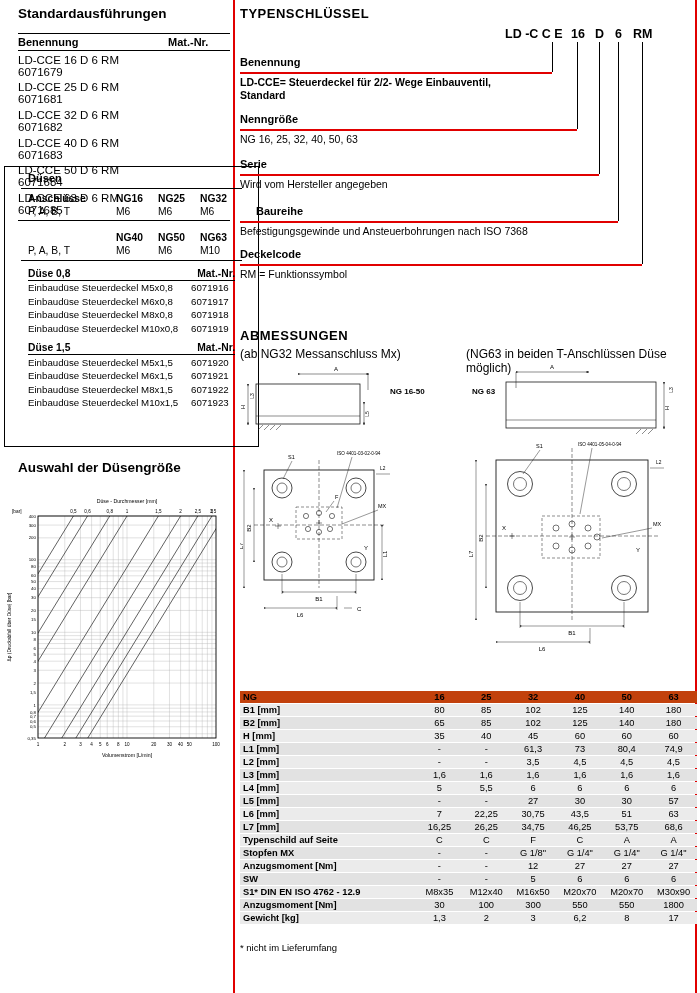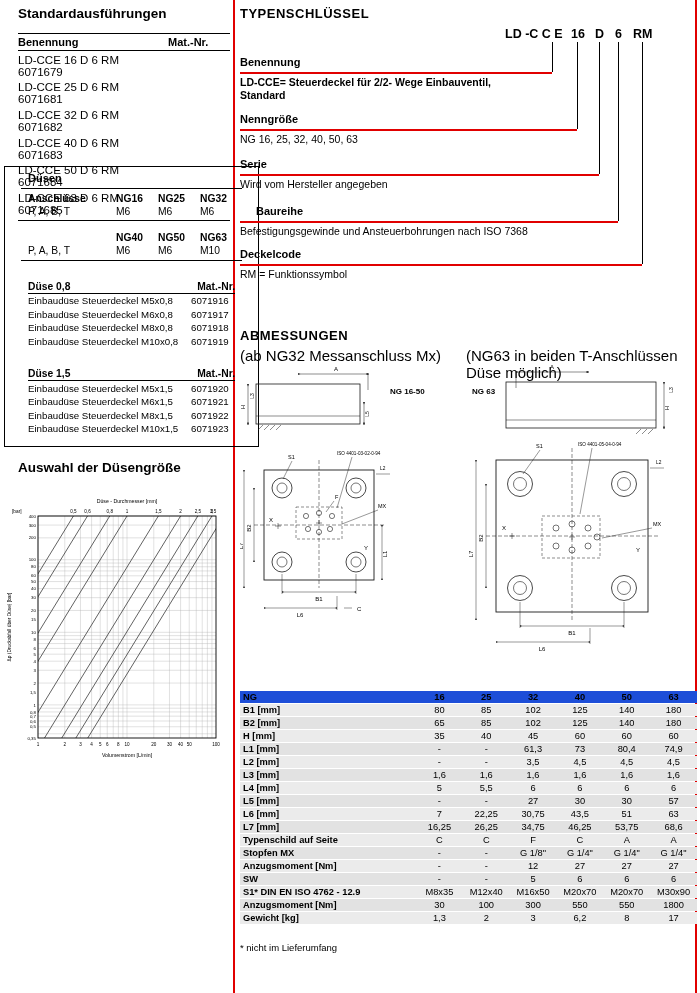--- a/index.html
+++ b/index.html
@@ -19,42 +19,42 @@
   .std-head .nr,.std-row .nr{width:62px;}
   #std-rows{border-bottom:1px solid #000;padding:1px 0 2px 0;}
   .std-row{display:flex;font-size:11.5px;padding:1.8px 0;flex-direction:column;}
 
   #duesen{position:absolute;left:4px;top:166px;width:255px;height:281px;
           border:1px solid #000;box-sizing:border-box;padding:5px 23px;font-size:10.3px;}
   #duesen .box-title{font-size:11px;font-weight:bold;}
   .rule{border-top:1px solid #000;margin:4px -7px;}
   .ag{display:grid;grid-template-columns:88px 42px 42px 41px;row-gap:2px;}
   .dhead{display:flex;justify-content:space-between;font-weight:bold;
-         border-bottom:1px solid #000;padding-bottom:1px;margin-top:20px;font-size:10.3px;}
+         border-bottom:1px solid #000;padding-bottom:1px;margin-top:7px;font-size:10.3px;}
   .drow{display:flex;justify-content:space-between;font-size:9.7px;padding:1.3px 0;}
   .drow .nr{width:44px;text-align:left;}
 
   #chart-title{position:absolute;left:18px;top:460px;font-size:13.5px;font-weight:bold;}
   #duese-chart{position:absolute;left:4px;top:486px;}
 
   
   #ts-title{position:absolute;left:240px;top:6px;font-size:13px;font-weight:bold;letter-spacing:0.5px;}
   .code-seg{position:absolute;top:27px;font-size:12.5px;font-weight:bold;white-space:nowrap;}
   .ts-label{position:absolute;left:240px;font-size:11px;font-weight:bold;}
   .ts-red{position:absolute;left:240px;height:2px;background:#e10000;}
   .ts-desc{position:absolute;left:240px;font-size:10.5px;white-space:pre-line;width:400px;line-height:13px;}
 
   #abm-title{position:absolute;left:240px;top:328px;font-size:13px;font-weight:bold;letter-spacing:0.5px;}
-  .abm-note{position:absolute;top:347px;font-size:15px;}
+  .abm-note{position:absolute;top:347px;font-size:12px;}
 
   #spec{position:absolute;left:240px;top:690px;width:457px;border-collapse:separate;
         border-spacing:0 1px;font-size:9.3px;table-layout:fixed;}
   #spec th,#spec td{padding:1px 3px;background:#ebebeb;text-align:center;
         overflow:hidden;white-space:nowrap;}
-  #spec th{background:#1d4ed8;font-weight:bold;}
+  #spec th{background:#c2410c;font-weight:bold;}
   #spec th.lbl{text-align:left;}
   #spec .lbl{text-align:left;font-weight:bold;width:170px;}
   #spec tbody tr:nth-child(even) td{background:#e2e2e2;}
   #footnote{position:absolute;left:240px;top:942px;font-size:9.5px;}
   svg text{font-family:"Liberation Sans",sans-serif;}
 </style>
 </head>
 <body>
 
 <div class="page">

